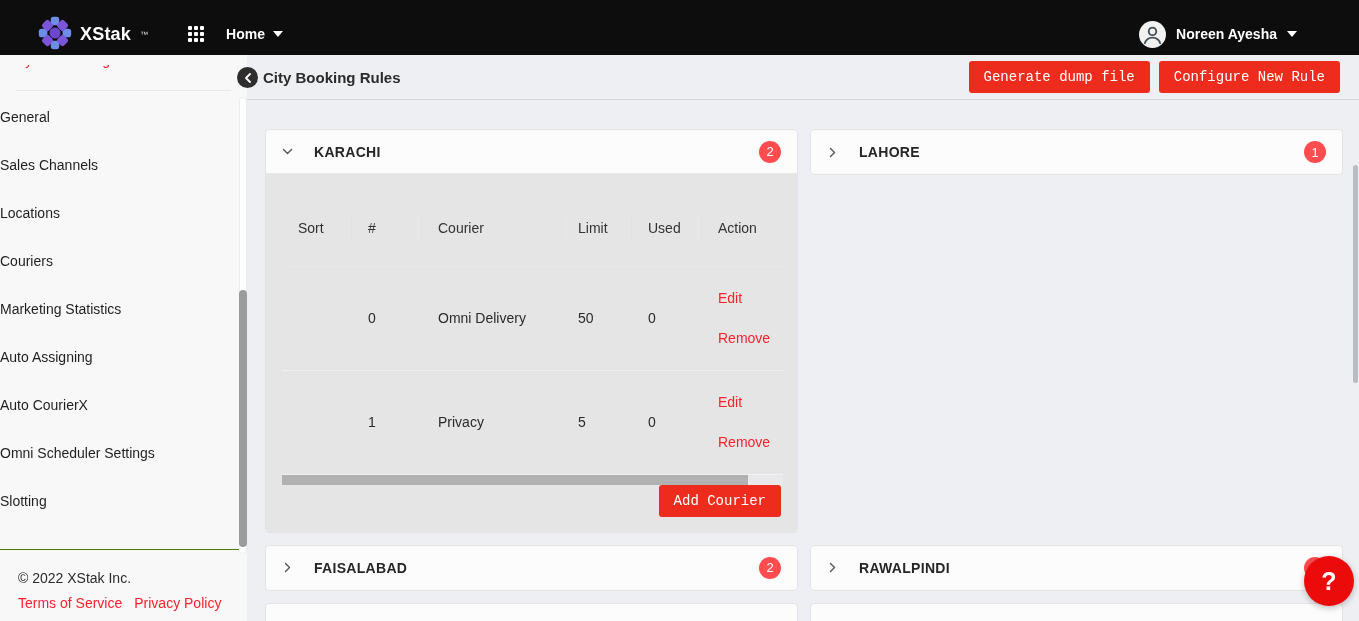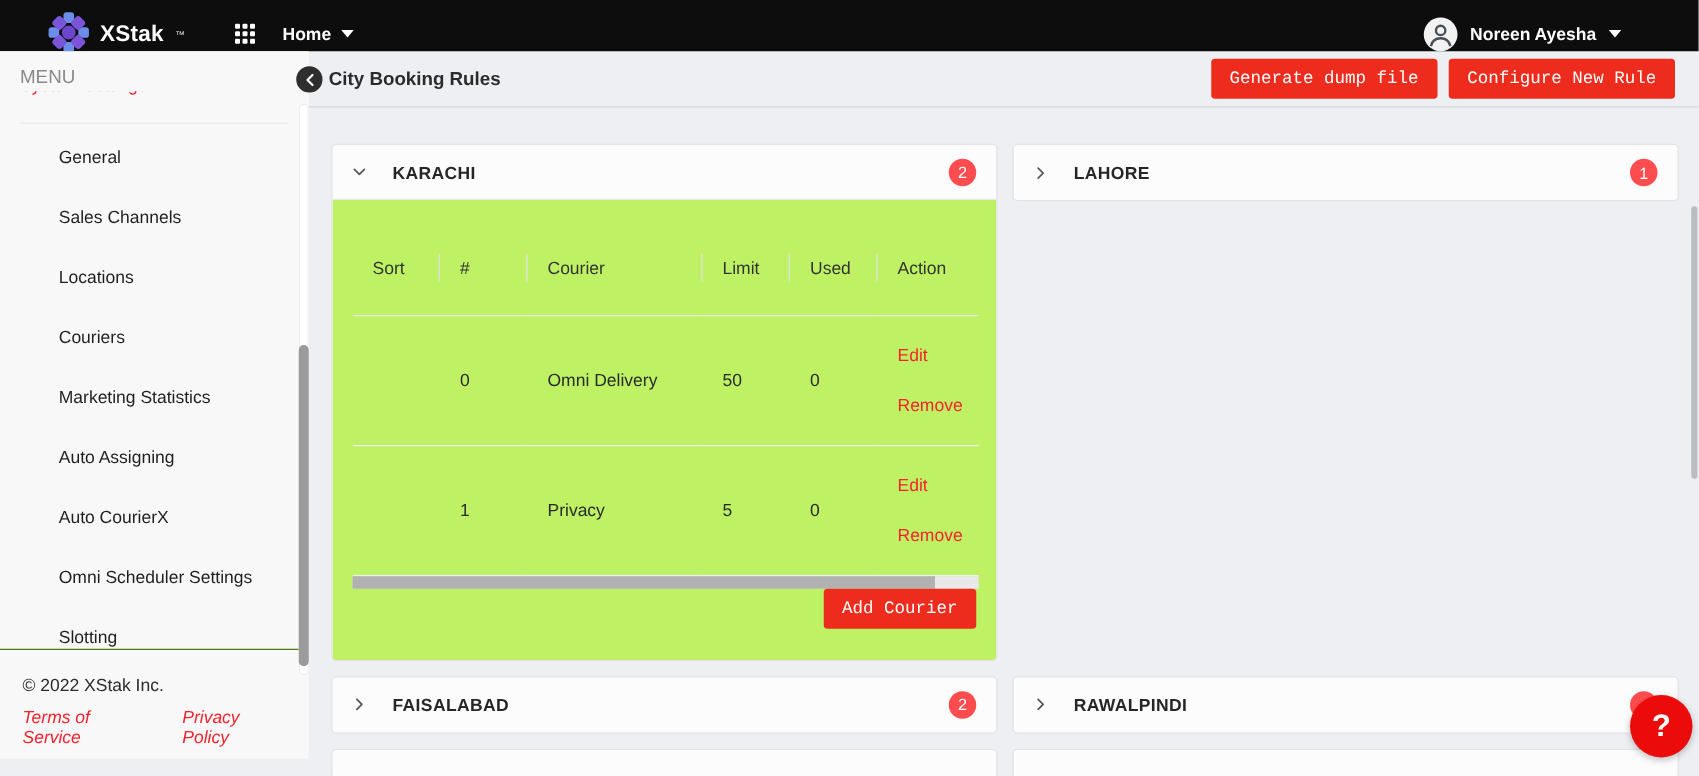--- a/index.html
+++ b/index.html
@@ -3,45 +3,45 @@
 <meta charset="utf-8">
 <style>
   :root{
     --accent-red:#ee2c1d; --link-red:#f5222d; --badge-red:#ff4d4f; --help-red:#ec0b0b; --topbar-bg:#0d0d0d;
   }
   *{box-sizing:border-box; margin:0; padding:0;}
   html,body{width:1359px;height:621px;overflow:hidden;}
   body{font-family:"Liberation Sans",sans-serif;font-size:14px;color:#262626;background:#edeff3;position:relative;}
 
   
-  .topbar{height:41px;background:var(--topbar-bg);display:flex;align-items:center;padding:13px 62px 0 38px;color:#fff;justify-content:flex-end;}
+  .topbar{height:55px;background:var(--topbar-bg);display:flex;align-items:center;padding:13px 62px 0 38px;color:#fff;justify-content:flex-end;}
   .brand{display:flex;align-items:center;gap:8px;cursor:pointer;}
   .brand-name{font-size:18px;font-weight:700;letter-spacing:.2px;}
   .brand-tm{font-size:8px;vertical-align:top;margin-left:1px;color:#ddd;}
   .waffle{display:grid;grid-template-columns:repeat(3,4px);grid-gap:2px;margin-left:40px;cursor:pointer;}
   .waffle i{width:4px;height:4px;background:#fff;border-radius:1px;}
   .nav-home{display:flex;align-items:center;gap:8px;margin-left:22px;font-weight:700;cursor:pointer;}
   .caret{width:0;height:0;border-left:5px solid transparent;border-right:5px solid transparent;border-top:6px solid #fff;}
   .user{margin-left:auto;display:flex;align-items:center;gap:10px;cursor:pointer;}
   .avatar{width:27px;height:27px;border-radius:50%;background:#f2f2f2;display:flex;align-items:center;justify-content:center;overflow:hidden;}
   .user-name{font-weight:600;}
 
   
   .layout{display:flex;height:566px;}
   aside{width:247px;background:#f8f8f8;display:flex;flex-direction:column;position:relative;flex-shrink:0;}
   .side-top{padding:10px 16px 0;}
   .menu-label{color:#8a8a8a;font-size:15px;line-height:22px;}
   .active-clip{height:6px;overflow:hidden;margin-top:0;}
   .active-clip span{display:block;margin-top:-15px;color:var(--link-red);font-size:14px;line-height:20px;}
   .side-divider{border-bottom:1px solid #e9e9e9;margin-top:19px;}
   .side-menu{flex:1;overflow:hidden;padding-top:2px;}
-  .side-item{height:48px;display:flex;align-items:center;padding-left:47px;color:#1f1f1f;cursor:pointer;}
+  .side-item{height:48px;display:flex;align-items:center;color:#1f1f1f;cursor:pointer;}
   .side-footer{border-top:1px solid #4d7c0f;padding:20px 18px 10px;}
   .copyright{color:#2b2b2b;margin-bottom:9px;}
-  .legal{display:flex;gap:28px;font-style:italic;}
+  .legal{display:flex;gap:12px;}
   .legal a{color:var(--link-red);text-decoration:none;cursor:pointer;}
   .side-scroll{position:absolute;top:42px;right:0;width:8px;height:457px;background:#ffffff;border-radius:5px;box-shadow:inset 0 0 0 1px #ededed;}
   .side-thumb{position:absolute;top:193px;left:0;width:8px;height:257px;background:#9b9b9b;border-radius:5px;cursor:pointer;}
 
   
   main{flex:1;position:relative;}
   .page-header{height:45px;border-bottom:1px solid #d5d5d8;display:flex;align-items:center;position:relative;}
   .back-btn{position:absolute;left:-10px;top:12px;width:21px;height:21px;border-radius:50%;background:#2e2e2e;color:#fff;display:flex;align-items:center;justify-content:center;cursor:pointer;z-index:3;font-size:11px;}
   .page-title{margin-left:16px;font-size:15px;font-weight:600;color:#2b2b2b;}
   .header-actions{margin-left:auto;margin-right:19px;display:flex;gap:9px;}
@@ -49,21 +49,21 @@
   .content{padding:29px 16px 0 18px;display:grid;grid-template-columns:1fr 1fr;grid-gap:12px;align-items:start;}
 
   
   .card{background:#fcfcfc;border:1px solid #e3e3e5;border-radius:4px;overflow:hidden;}
   .card-header{height:44px;display:flex;align-items:center;padding:0 16px;cursor:pointer;}
   .card.expanded .card-header{border-bottom:1px solid #e8e8e8;}
   .chev{width:11px;height:11px;flex-shrink:0;}
   .chev svg{display:block;}
   .city-name{font-weight:700;color:#262626;margin-left:21px;letter-spacing:.3px;}
   .badge{margin-left:auto;min-width:22px;height:22px;border-radius:11px;background:var(--badge-red);color:#fff;font-size:13px;display:flex;align-items:center;justify-content:center;padding:0 4px;}
-  .card-body{background:#bef264;padding:16px 16px 25px;}
+  .card-body{background:#e5e5e5;padding:16px 16px 15px;}
 
   
   .table-wrap{overflow:hidden;width:501px;}
   table{width:530px;table-layout:fixed;border-collapse:collapse;}
   col.c-sort,col.c-num,col.c-limit,col.c-used{width:70px;}
   col.c-courier{width:140px;}
   col.c-action{width:110px;}
   th{font-weight:400;text-align:left;padding:16px;height:76px;color:#333;border-bottom:1px solid #e8e8e8;position:relative;vertical-align:middle;}
   th .sep{position:absolute;right:0;top:50%;transform:translateY(-50%);width:1px;height:22px;background:#e1e1e1;}
   th.action span{display:inline-block;width:46px;word-break:break-all;line-height:22px;}
@@ -134,21 +134,20 @@
     </span>
     <span class="user-name">Noreen Ayesha</span>
     <span class="caret"></span>
   </div>
 </header>
 
 <div class="layout">
 
   <aside>
     <div class="side-top">
-      <div class="menu-label">MENU</div>
       <div class="active-clip">
         <span>System Settings</span>
       </div>
       <div class="side-divider"></div>
     </div>
 
     <nav class="side-menu">
       <div class="side-item">
           <span>General</span>
         </div>

